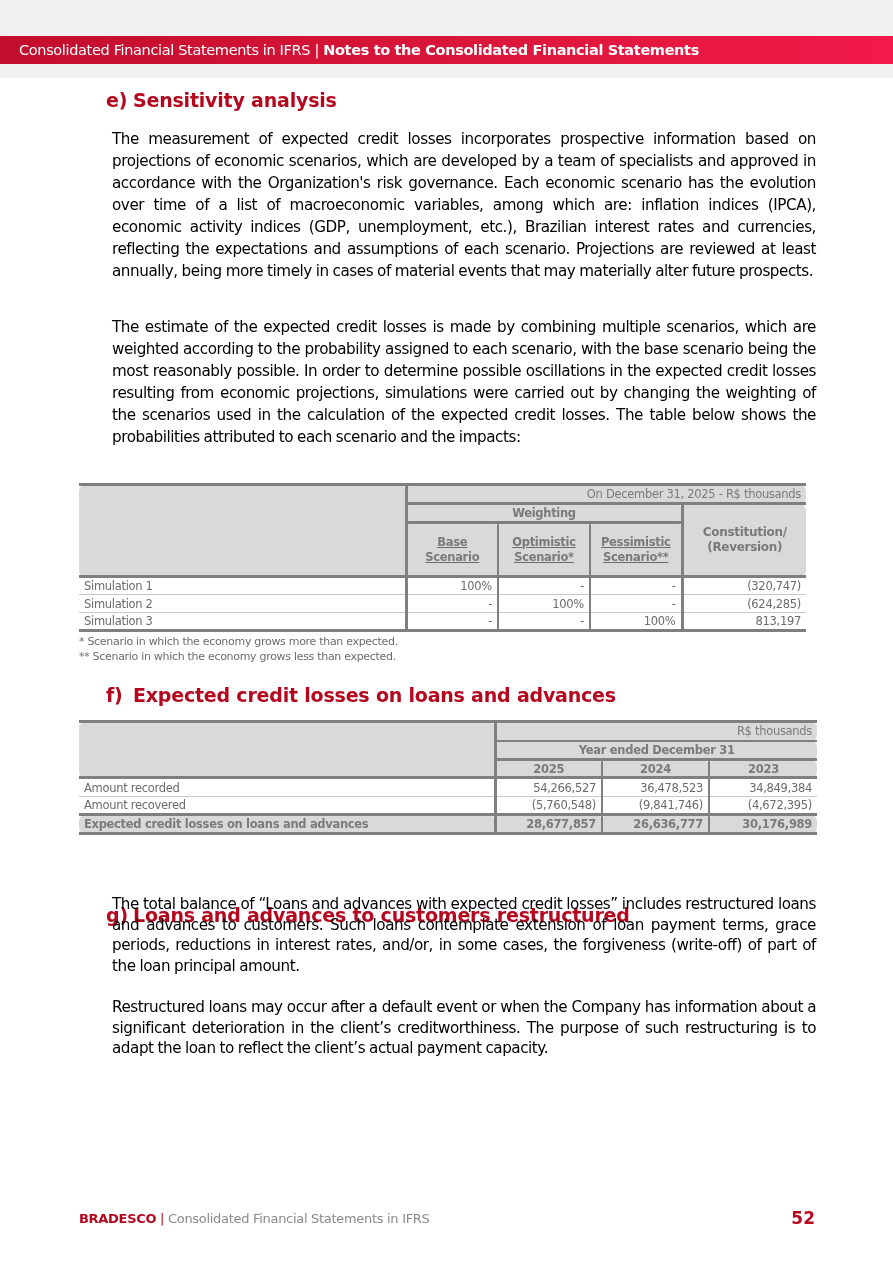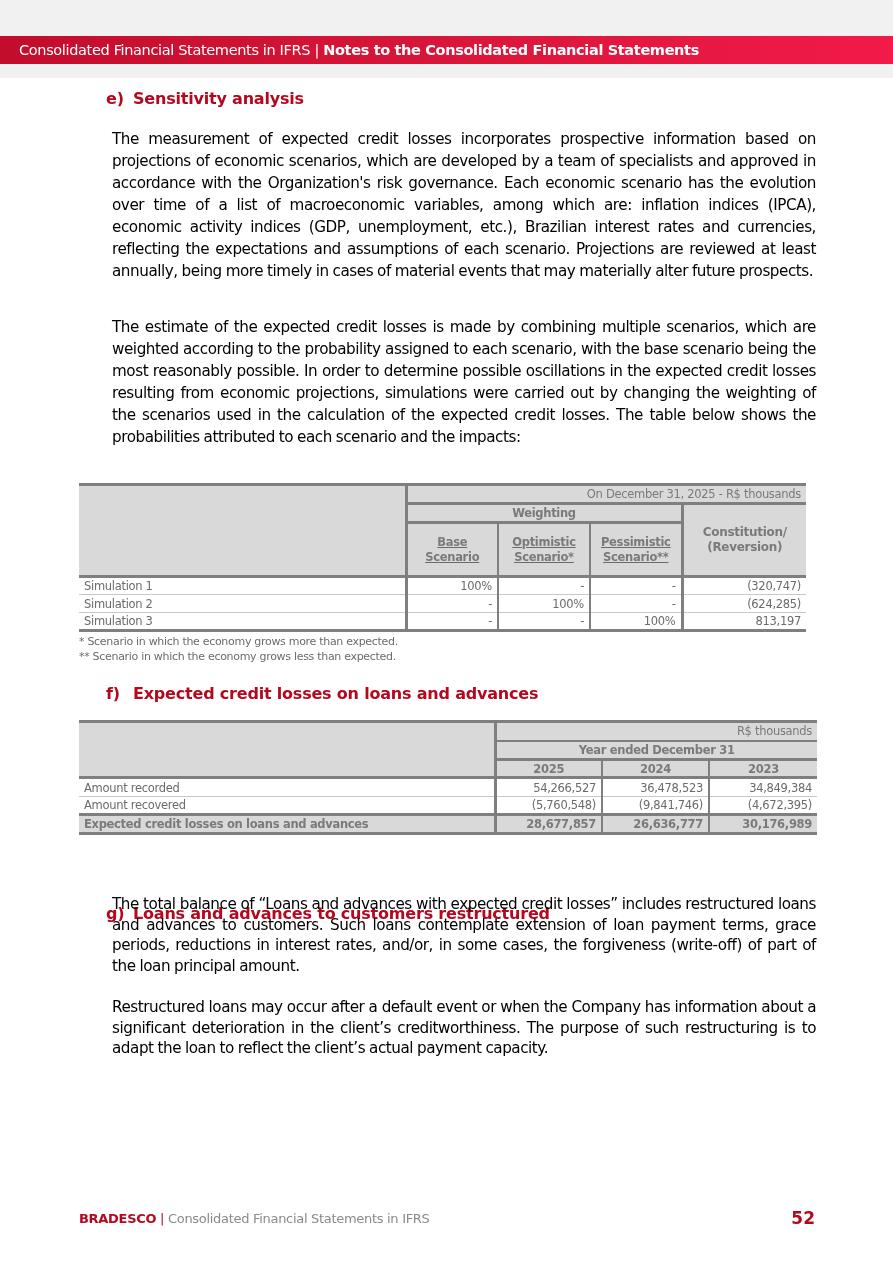--- a/index.html
+++ b/index.html
@@ -11,33 +11,33 @@
     position: absolute; left: 0; top: 36px; width: 893px; height: 28px;
     background: linear-gradient(90deg, #c20d2c 0%, #d9163a 50%, #f21a48 100%);
     color: #ffffff; font-size: 14.5px; line-height: 28px; padding-left: 19px; white-space: nowrap;
     letter-spacing: -0.35px;
   }
   .header-bar .light { font-weight: normal; }
   .header-bar .bold { font-weight: bold; }
   .sub-band { position: absolute; left: 0; top: 64px; width: 893px; height: 14px; background: #f1f1f1; }
 
   .section-title {
-    position: absolute; color: #b5081f; font-weight: bold; font-size: 16px; white-space: nowrap;
+    position: absolute; color: #b5081f; font-weight: bold; font-size: 19px; white-space: nowrap;
     letter-spacing: -0.2px;
   }
   .section-title .letter { display: inline-block; width: 27px; }
 
   .para {
     position: absolute; left: 112px; width: 704px; font-size: 15.2px; line-height: 22px;
     text-align: justify; color: #000000; letter-spacing: -0.45px; word-spacing: -0.5px;
   }
   .para.tight { line-height: 20.5px; }
 
   table { border-collapse: collapse; position: absolute; font-size: 11.5px; color: #6b6b6b; letter-spacing: -0.3px; }
-  td, th { padding: 0 5px; white-space: nowrap; }
+  td, th { padding: 0 5px; white-space: nowrap; border-radius: 6px; }
   th { font-weight: bold; color: #7a7a7a; text-align: center; }
   .hdr { background: #d9d9d9; }
   .num { text-align: right; }
 
   
   #t1 { left: 79px; top: 483px; width: 727px; }
   #t1 td, #t1 th { border-color: #7f7f7f; }
   .thick-top { border-top: 3px solid #7f7f7f; }
   .thick-bottom { border-bottom: 3px solid #7f7f7f; }
   .vsep { border-left: 3px solid #7f7f7f; }

